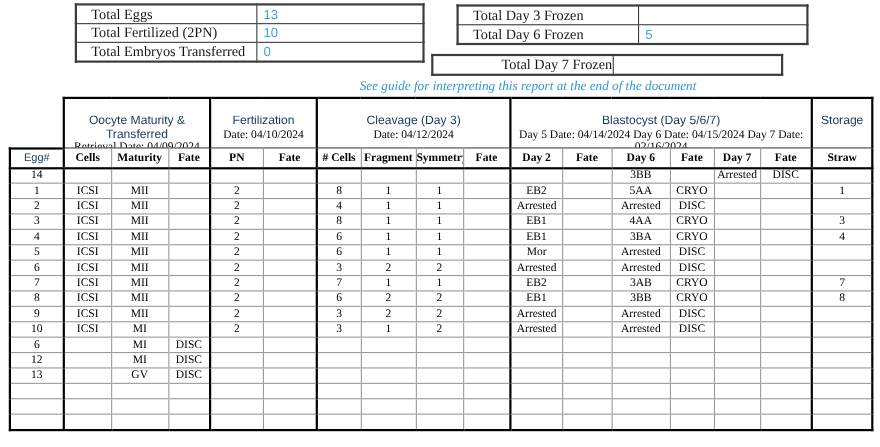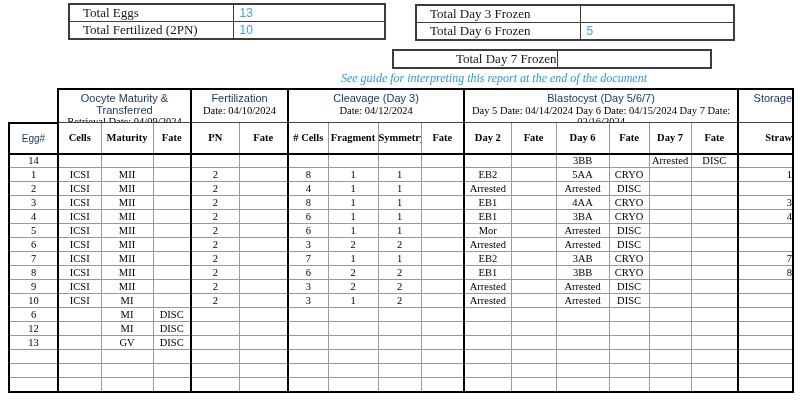--- a/index.html
+++ b/index.html
@@ -18,69 +18,73 @@
     font-family:"Liberation Sans", sans-serif; font-size:12px;
     color:#3ea4d8; padding-left:6px;
   }
   #sum-left  { left:68px;  top:3px; }
   #sum-right { left:415px; top:4px; }
   #sum-day7  { left:392px; top:49px; }
   #sum-day7 td { height:15px;text-align:right; }
 
   
   .note {
-    position:absolute; left:327px; top:71px; width:320px; text-align:right;
+    position:absolute; left:327px; top:71px; width:320px; text-align:left;
     font-style:italic; font-size:12px; color:#2f97ce; white-space:nowrap;
   }
 
   
   .main-table { position:absolute; left:8px; top:88px; width:784px; }
   .main-table td {
     overflow:hidden; white-space:nowrap; text-align:center; vertical-align:middle;
     border-left:1px solid #999; font-size:10.5px;
   }
   
-  .grp-row td { border-top:2px solid #000; height:30px; vertical-align:top; padding-top:3px; }
+  .grp-row td { border-top:2px solid #000; height:30px; vertical-align:top; padding-top:15px; }
   .grp-row td.spacer { border:none; background:#fff; }
   .grp .t { font-family:"Liberation Sans", sans-serif; font-size:11px; color:#17365d; line-height:11.5px; }
   .grp .d { font-family:Liberation Serif, serif; font-size:10.5px; color:#000; line-height:11.5px; }
   .grp-cell-wrap { height:29px; overflow:hidden; }
   
   .sub-row td {
-    height:31px; border-top:1px solid #444; border-bottom:2px solid #000;
+    height:18px; border-top:1px solid #444; border-bottom:2px solid #000;
     font-weight:bold; font-size:10.5px;
   }
   .sub-row td.egg-head {
     border-top:2px solid #000; font-family:"Liberation Sans", sans-serif;
     font-weight:normal; font-size:10px; color:#17365d;
   }
   
   .data-row td { height:14px; border-top:1px solid #999; }
   .main-table tr:last-child td { border-bottom:2px solid #000; }
   
   .main-table .sec-l  { border-left:2px solid #000 !important; }
   .main-table .edge-l { border-left:2px solid #000 !important; }
-  .main-table .edge-r { border-right:2px solid #000;text-align:right; }
+  .main-table .edge-r { border-right:2px solid #000; }
 </style>
 </head>
 <body>
 
 <table class="summary" id="sum-left">
   <colgroup>
       <col style="width:164px">
       <col style="width:152px">
     </colgroup>
   <tbody>
       <tr>
     <td>Total Eggs</td>
     <td class="val">13</td>
   </tr>
   <tr>
     <td>Total Fertilized (2PN)</td>
     <td class="val">10</td>
+  </tr>
+  <tr>
+    <td>Total Embryos Transferred</td>
+    <td class="val">0</td>
   </tr>
 </tbody>
   </table>
 
 <table class="summary" id="sum-right">
   <colgroup>
       <col style="width:164px">
       <col style="width:154px">
     </colgroup>
   <tbody>

